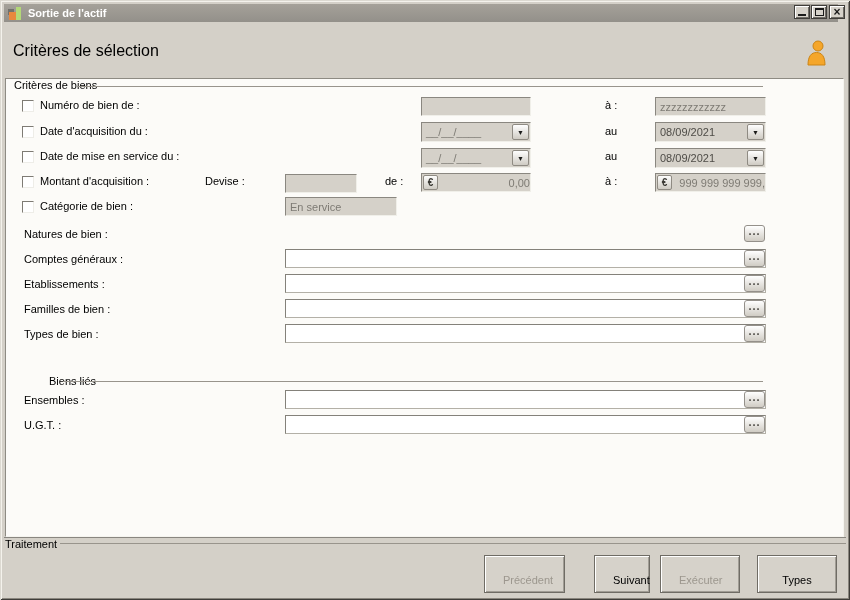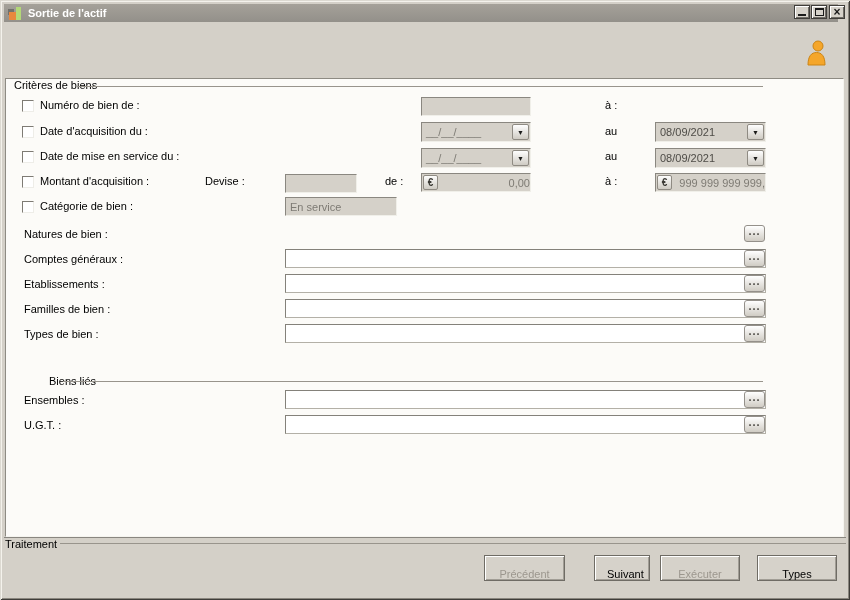--- a/index.html
+++ b/index.html
@@ -85,21 +85,21 @@
   .bottom-band{
     position:absolute;left:4px;top:537px;width:842px;height:57px;
     background:#d4d0c8;border-top:1px solid #898680;box-sizing:border-box;
   }
   .band-label{position:absolute;left:5px;top:538px;background:#d4d0c8;padding-right:2px;white-space:nowrap;}
   .btn{
     position:absolute;height:25px;box-sizing:border-box;
     background:#d6d2ca;border:1px solid #6f6c65;
     box-shadow:inset 1px 1px 0 #ffffff,inset -1px -1px 0 #a19d95;
     font-family:"Liberation Sans","DejaVu Sans",sans-serif;font-size:11px;color:#000;
-    text-align:center;padding:12px;
+    text-align:center;padding:18px;
   }
   .btn.disabled{color:#9c978e;}
 </style>
 </head>
 <body>
 
 <div class="window">
 
   <div class="titlebar">
     <span class="app-icon">
@@ -112,36 +112,40 @@
   <div class="win-btn" style="left:794px;">
     <span class="glyph-min"></span>
   </div>
   <div class="win-btn" style="left:811px;">
     <span class="glyph-max"></span>
   </div>
   <div class="win-btn" style="left:829px;">
     <span class="glyph-close">×</span>
   </div>
 
+  <div class="page-title">Critères de sélection</div>
   <svg class="person-icon" width="24" height="28" viewBox="0 0 24 28">
     <circle cx="14" cy="7" r="5" fill="#f5a62a" stroke="#cc8414" stroke-width="1"></circle>
     <path d="M4 26 C4 17 7.5 13.5 12.5 13.5 C17.5 13.5 21 17 21 26 Z" fill="#f5a62a" stroke="#cc8414" stroke-width="1"></path>
   </svg>
 
   <div class="panel"></div>
 
   <span class="group-label" style="left:13px;top:79px;">Critères de biens</span>
   <div class="hline" style="left:77px;top:86px;width:686px;"></div>
 
   <span class="checkbox" style="left:22px;top:100px;"></span>
   <span class="lbl" style="left:40px;top:99px;">Numéro de bien de :</span>
   <div class="field dis" style="left:421px;top:97px;width:110px;">
     <span class="fval"></span>
   </div>
   <span class="lbl" style="left:605px;top:99px;">à :</span>
+  <div class="field dis" style="left:655px;top:97px;width:111px;">
+    <span class="fval">zzzzzzzzzzzz</span>
+  </div>
 
   <span class="checkbox" style="left:22px;top:126px;"></span>
   <span class="lbl" style="left:40px;top:125px;">Date d'acquisition du :</span>
   <div class="combo" style="left:421px;top:122px;width:110px;">
     <span class="fval">__/__/____</span>
     <span class="combo-btn">
         <span class="arr">▼</span>
       </span>
   </div>
   <span class="lbl" style="left:605px;top:125px;">au</span>

